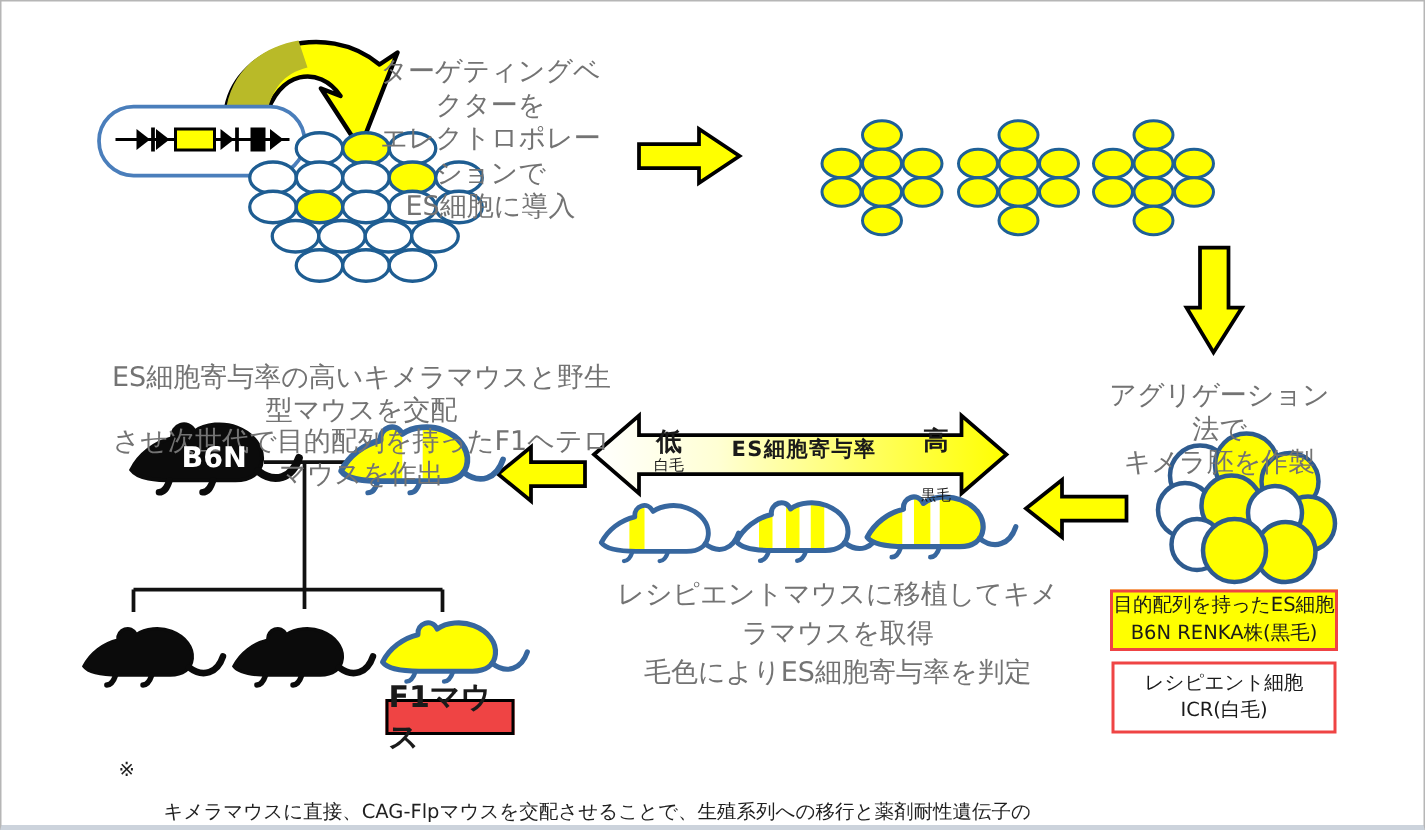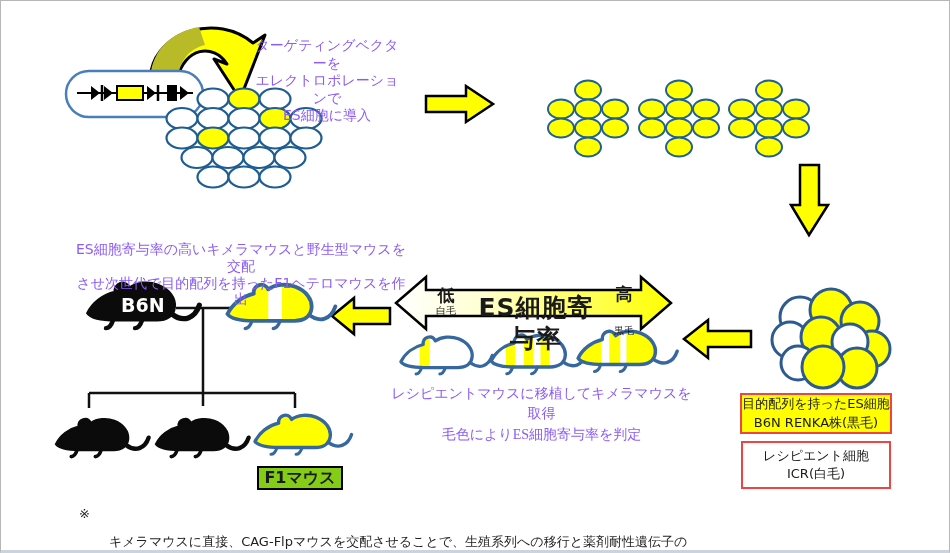--- a/index.html
+++ b/index.html
@@ -5,34 +5,34 @@
   html,body{margin:0;padding:0;background:#fff;}
   #stage{
     position:relative;width:948px;height:549px;background:#ffffff;
     border:1px solid #b6b6b6;border-bottom:4px solid #ccd3dc;
     font-family:"DejaVu Sans","Liberation Sans",sans-serif;
     color:#1a1a1a;overflow:hidden;
   }
   #shapes{position:absolute;left:0;top:0;}
   .txt{position:absolute;white-space:pre-line;line-height:1.25;}
   .center{text-align:center;}
-  .note{font-size:14px;color:#8b5cf6;}
+  .note{font-size:18px;color:#737373;}
   .box{
     position:absolute;display:flex;align-items:center;justify-content:center;
     text-align:center;border:2px solid #ef4444;font-size:13px;line-height:1.4;
     background:#fff;box-sizing:border-box;
   }
   .box.yellow{background:#ffff00;}
   .arrow-label-big{font-size:17px;font-weight:bold;}
   .arrow-label-small{font-size:10px;}
-  .arrow-title{font-size:25px;font-weight:bold;letter-spacing:1px;}
+  .arrow-title{font-size:14px;font-weight:bold;letter-spacing:1px;}
   .b6n{position:absolute;color:#ffffff;font-weight:bold;font-size:19px;}
   .f1box{
-    position:absolute;background:#84cc16;border:2px solid #000;
-    font-weight:bold;font-size:16px;display:flex;align-items:center;
+    position:absolute;background:#ef4444;border:2px solid #000;
+    font-weight:bold;font-size:20px;display:flex;align-items:center;
     justify-content:center;box-sizing:border-box;
   }
   .footnote{font-size:13px;line-height:1.5;color:#1f1f1f;}
 </style>
 </head>
 <body>
 
 <div id="stage">
 
 <svg id="shapes" width="948" height="549" viewBox="0 0 948 549">
@@ -211,22 +211,24 @@
     <use href="#mouseTail" fill="none" stroke="#37679f" stroke-width="4.5" stroke-linecap="round"></use>
     <path d="M33,48 C31,54 29,57 25,57 M66,48 C64,54 62,57 58,57" fill="none" stroke="#37679f" stroke-width="4" stroke-linecap="round"></path>
   </g>
 </svg>
 
 <div class="txt note center" style="left:248px;top:36px;width:156px;">ターゲティングベクターを
 エレクトロポレーションで
 ES細胞に導入</div>
 
 
-
-<div class="txt note center" style="left:388px;top:383px;width:305px;line-height:1.45;font-family:Liberation Serif, serif;">レシピエントマウスに移植してキメラマウスを取得
+<div class="txt note center" style="left:732px;top:252px;width:160px;">アグリゲーション法で
+キメラ胚を作製</div>
+
+<div class="txt note center" style="left:405px;top:383px;width:305px;line-height:1.45;">レシピエントマウスに移植してキメラマウスを取得
 毛色によりES細胞寄与率を判定</div>
 
 <div class="txt note center" style="left:48px;top:240px;width:340px;line-height:1.2;margin-left:22px;">ES細胞寄与率の高いキメラマウスと野生型マウスを交配
 させ次世代で目的配列を持ったF1ヘテロマウスを作出</div>
 
 <div class="txt arrow-label-big center" style="left:430px;top:284px;width:30px;">低</div>
 <div class="txt arrow-label-small center" style="left:428px;top:304px;width:34px;">白毛</div>
 <div class="txt arrow-title center" style="left:468px;top:291px;width:134px;">ES細胞寄与率</div>
 <div class="txt arrow-label-big center" style="left:608px;top:283px;width:30px;">高</div>
 <div class="txt arrow-label-small center" style="left:606px;top:303px;width:34px;margin-top:21px;">黒毛</div>

